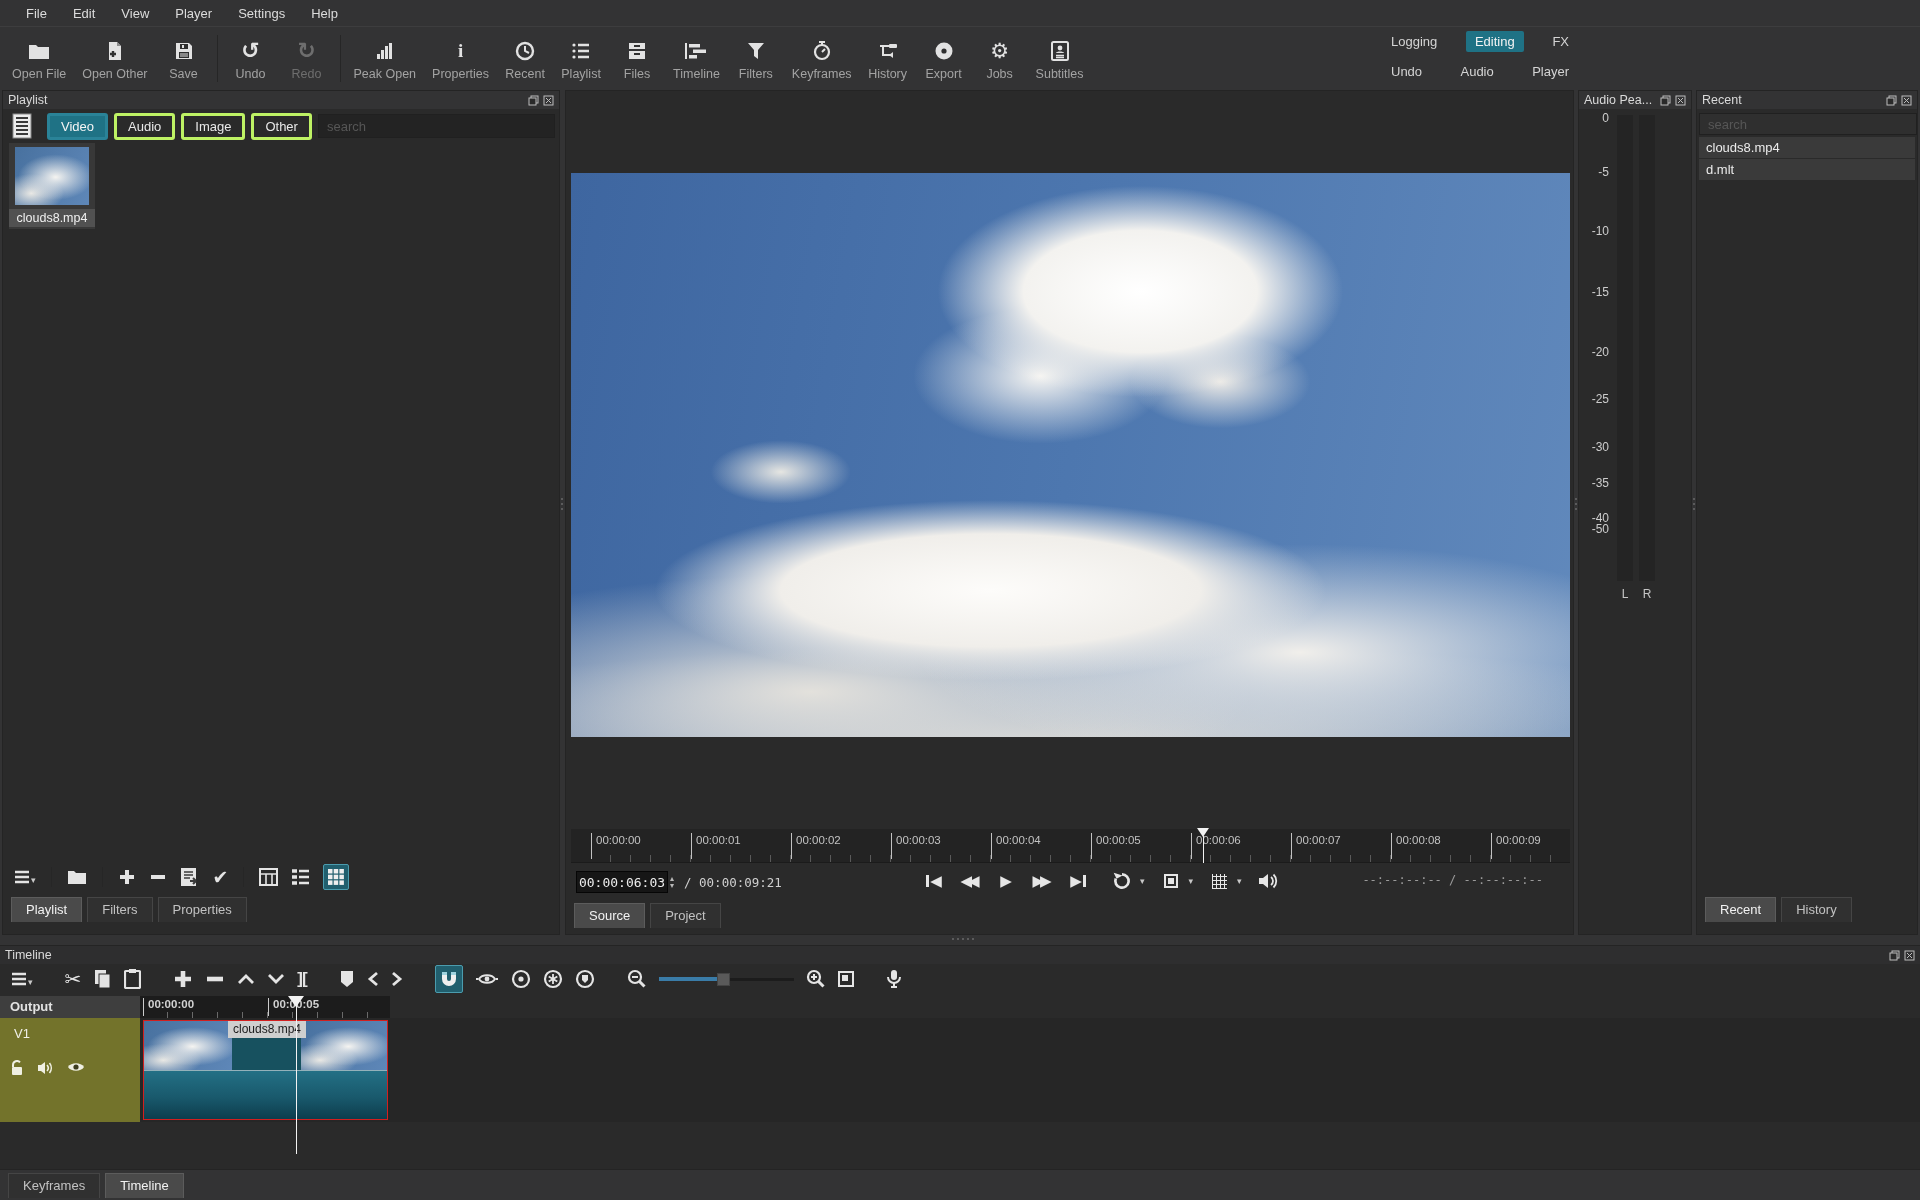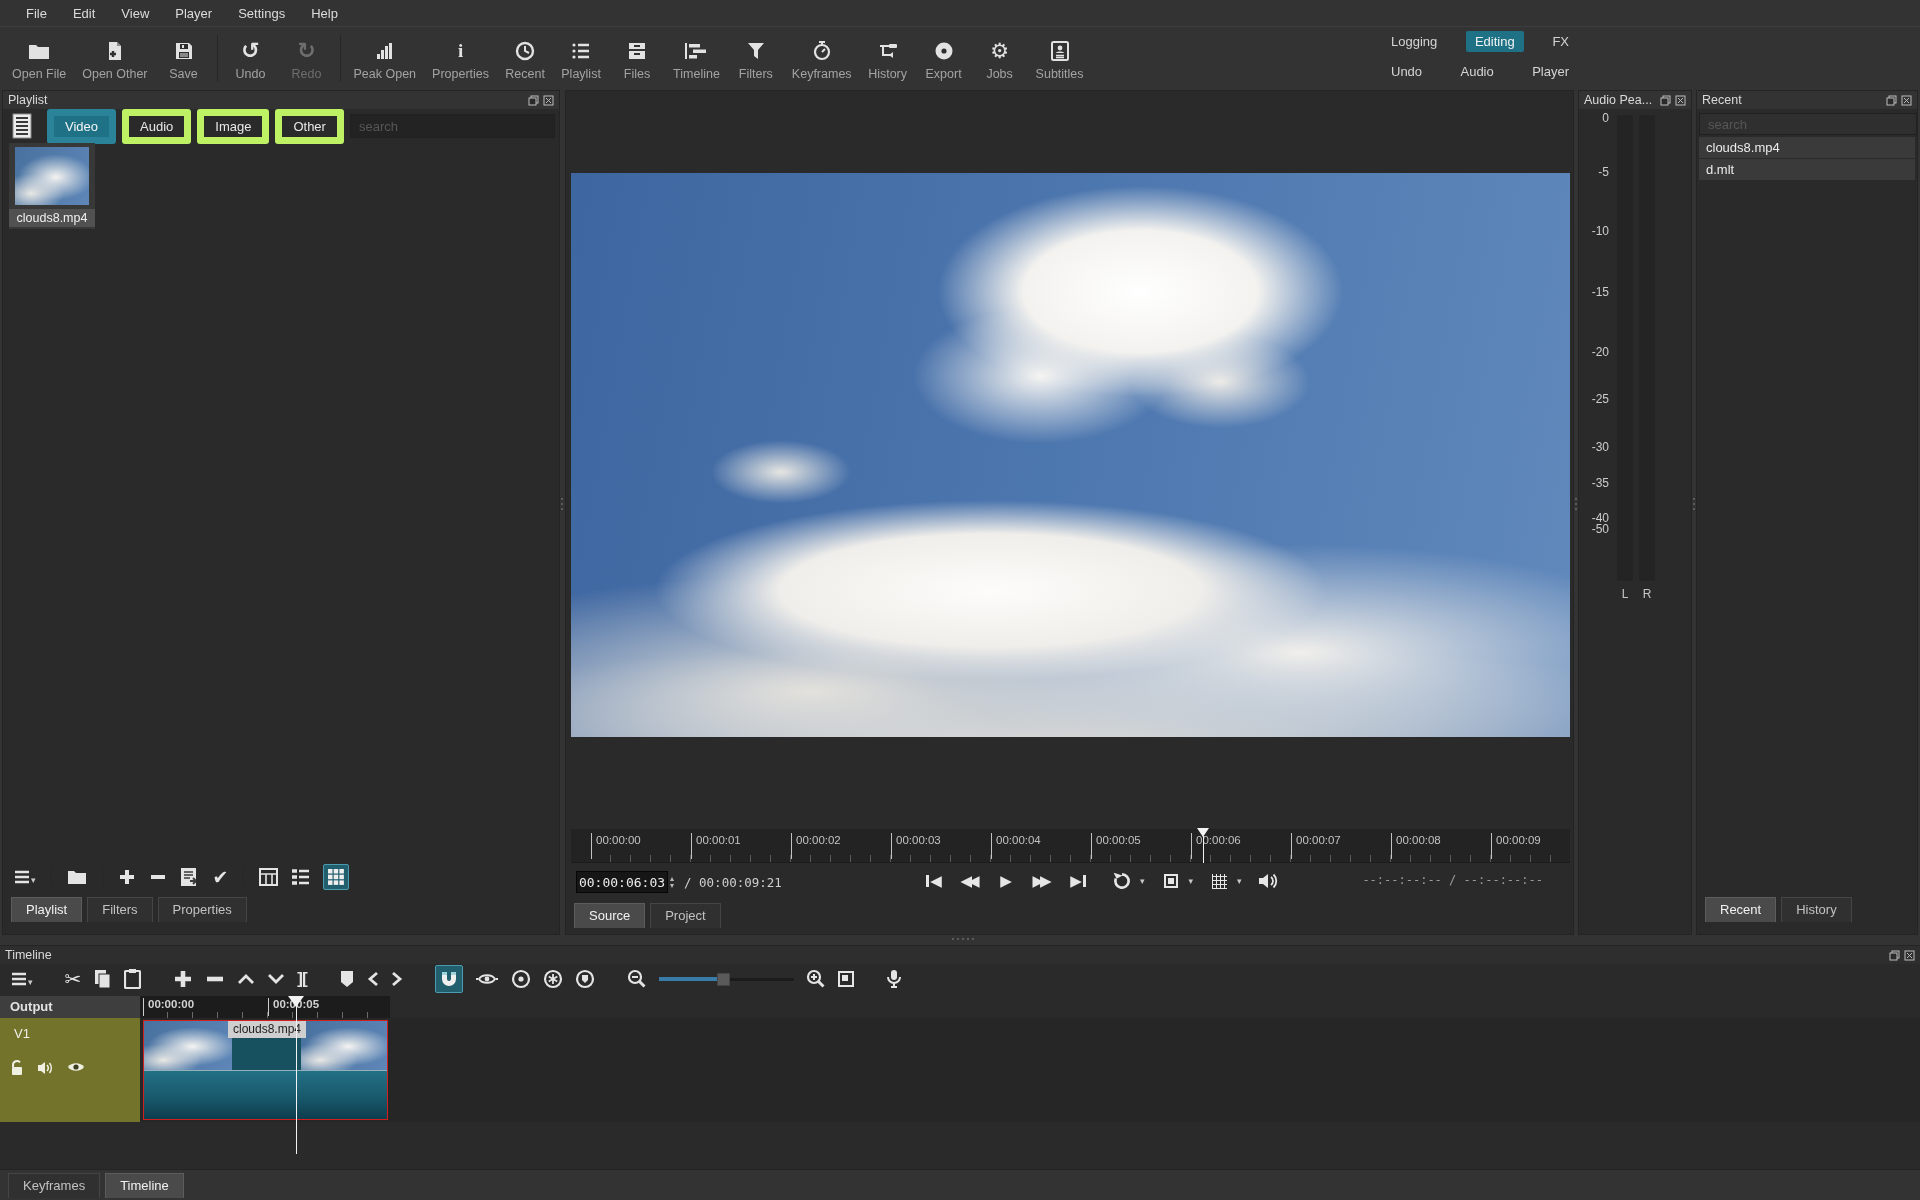--- a/index.html
+++ b/index.html
@@ -40,21 +40,21 @@
     display:flex; align-items:center; justify-content:space-between; padding:0 5px; }
   .panel-title { font-size:12.5px; color:#dadada; }
   .head-icons { display:flex; gap:4px; }
 
   
   .tabbar { display:flex; gap:5px; padding-left:8px; align-items:flex-end; }
   .tab { padding:4px 14px 5px; font-size:13px; color:#c2c2c2; background:#303030;
     border:1px solid #454545; border-bottom:none; }
   .tab.sel { background:#4a4a4a; border-color:#5c5c5c; color:#f2f2f2; }
 
-  .ftab { border:7px solid #bef264; border-radius:3px; padding:3px 11px; color:#e8e8e8; font-size:13px; }
+  .ftab { border:3px solid #bef264; border-radius:3px; padding:3px 11px; color:#e8e8e8; font-size:13px; }
   .ftab.sel { background:#1f7285; border-color:#2a8398; color:#f5f5f5; }
 
   input.search { background:#232323; border:1px solid #202020; color:#cfcfcf;
     font-family:"Liberation Sans",sans-serif; font-size:13px; padding:3px 8px; outline:none; }
   input.search::placeholder { color:#565656; }
 
   
   .pl-controls { position:absolute; top:18px; left:0; right:0; height:34px;
     display:flex; align-items:center; padding:0 4px 0 8px; gap:6px; }
   .pl-tile { position:absolute; left:6px; top:52px; width:86px; height:86px; background:#383838; }

